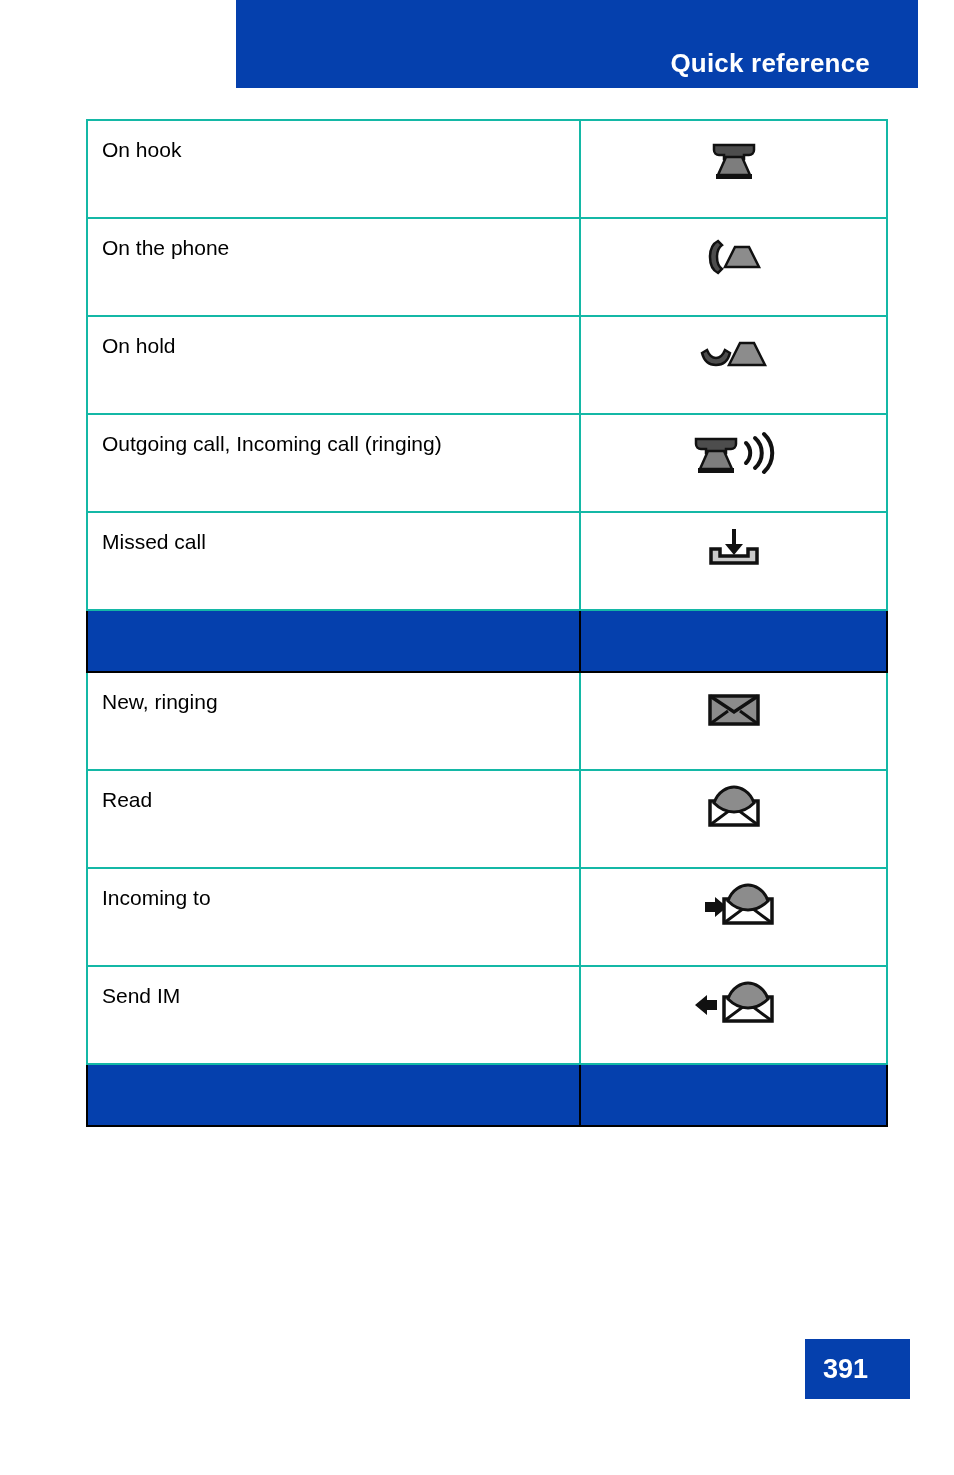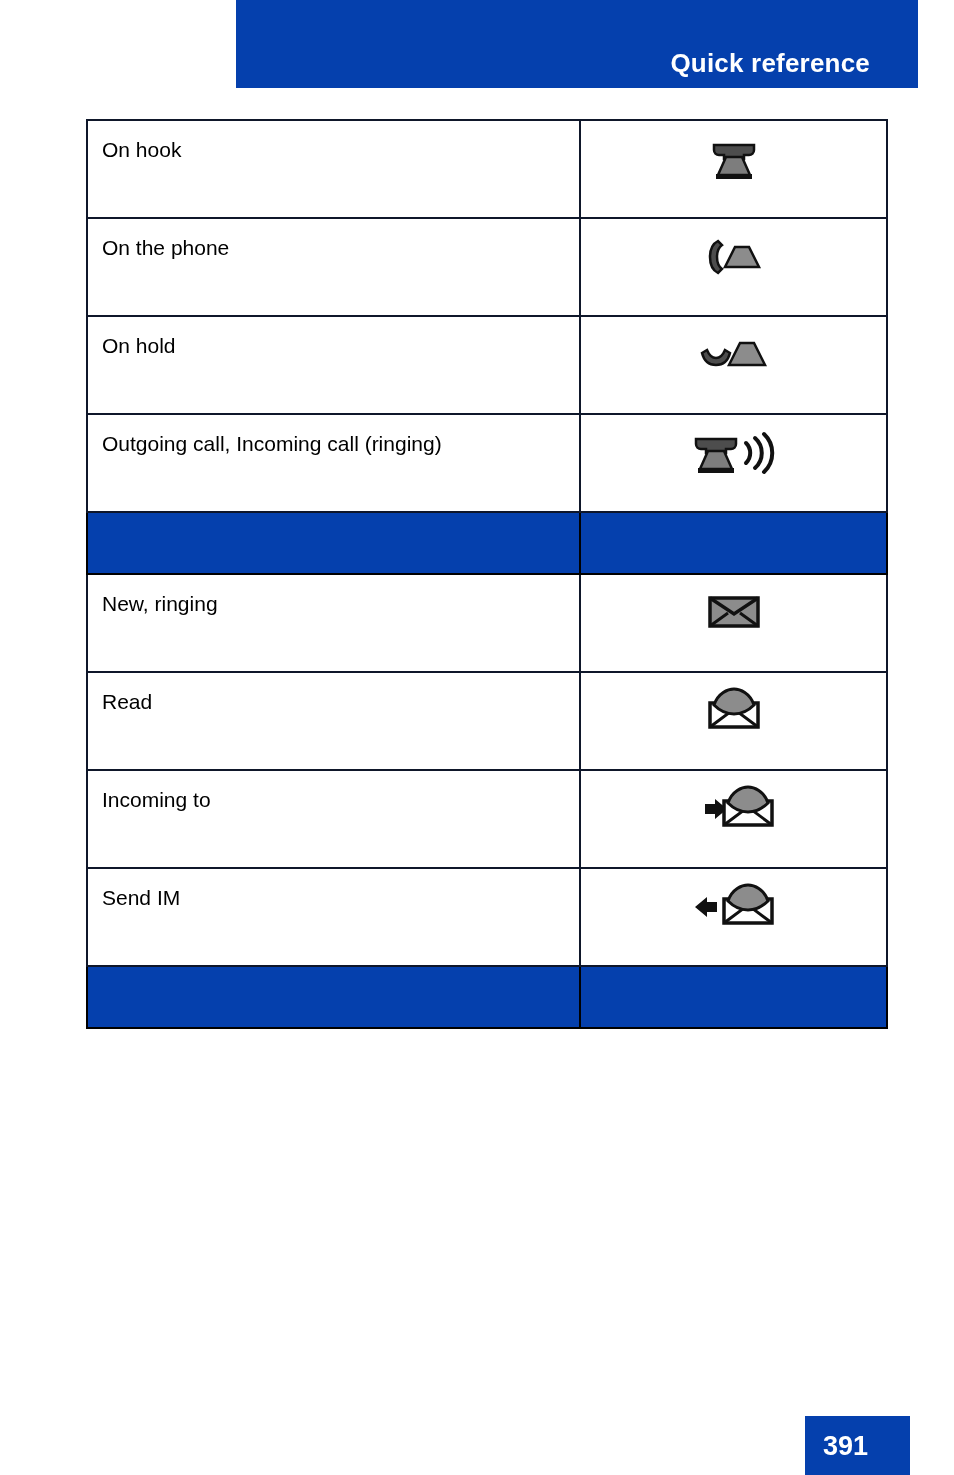--- a/index.html
+++ b/index.html
@@ -41,21 +41,21 @@
   
   .qr-table {
     position: absolute;
     left: 86px;
     top: 119px;
     width: 786px;
     border-collapse: collapse;
     table-layout: fixed;
   }
   .qr-table td {
-    border: 2px solid #0f172a;
+    border: 2px solid #14b8a6;
     padding: 0;
     vertical-align: top;
   }
   td.label-cell {
     width: 477px;
     padding: 16px 0 0 14px;
     font-size: 21px;
     color: #000000;
     line-height: 1.25;
   }
@@ -78,21 +78,21 @@
 
   .icon-wrap {
     display: inline-block;
     line-height: 0;
   }
 
   
   .page-number-box {
     position: absolute;
     left: 805px;
-    top: 1416px;
+    top: 1339px;
     width: 105px;
     height: 60px;
     background: #0540AD;
     color: #ffffff;
     font-size: 27px;
     font-weight: bold;
     display: flex;
     align-items: center;
     padding-left: 18px;
     box-sizing: border-box;
@@ -156,20 +156,32 @@
             <path d="M20 22 h16 l8 18 h-32 z" fill="#7d7d7d" stroke="#111" stroke-width="2.5"></path>
             <rect x="10" y="39" width="36" height="5" fill="#111"></rect>
             <path d="M58 14 a14 14 0 0 1 0 20" fill="none" stroke="#111" stroke-width="4" stroke-linecap="round"></path>
             <path d="M67 9 a20 20 0 0 1 0 30" fill="none" stroke="#111" stroke-width="4" stroke-linecap="round"></path>
             <path d="M76 5 a26 26 0 0 1 0 38" fill="none" stroke="#111" stroke-width="4" stroke-linecap="round"></path>
           </svg>
         </span>
       </td>
     </tr>
 
+    <tr class="content-row">
+      <td class="label-cell">Missed call</td>
+      <td class="icon-cell">
+        <span class="icon-wrap">
+          <svg width="62" height="46" viewBox="0 0 62 46">
+            <path d="M31 2 v18" stroke="#111" stroke-width="4"></path>
+            <path d="M22 17 l9 11 l9 -11 z" fill="#111"></path>
+            <path d="M8 22 v14 h46 v-14 h-9 v7 h-28 v-7 z" fill="#c9c9c9" stroke="#111" stroke-width="3.5" stroke-linejoin="miter"></path>
+          </svg>
+        </span>
+      </td>
+    </tr>
 
     <tr class="separator-row">
       <td class="label-cell"></td>
       <td class="icon-cell"></td>
     </tr>
 
     <tr class="content-row">
       <td class="label-cell">New, ringing</td>
       <td class="icon-cell">
         <span class="icon-wrap">

